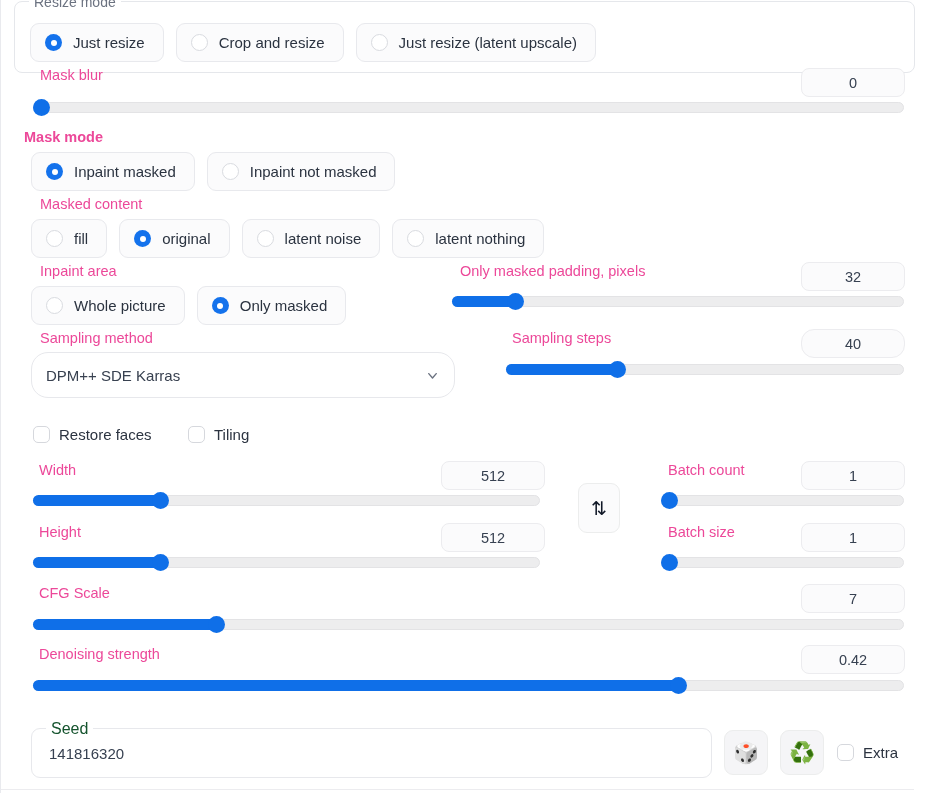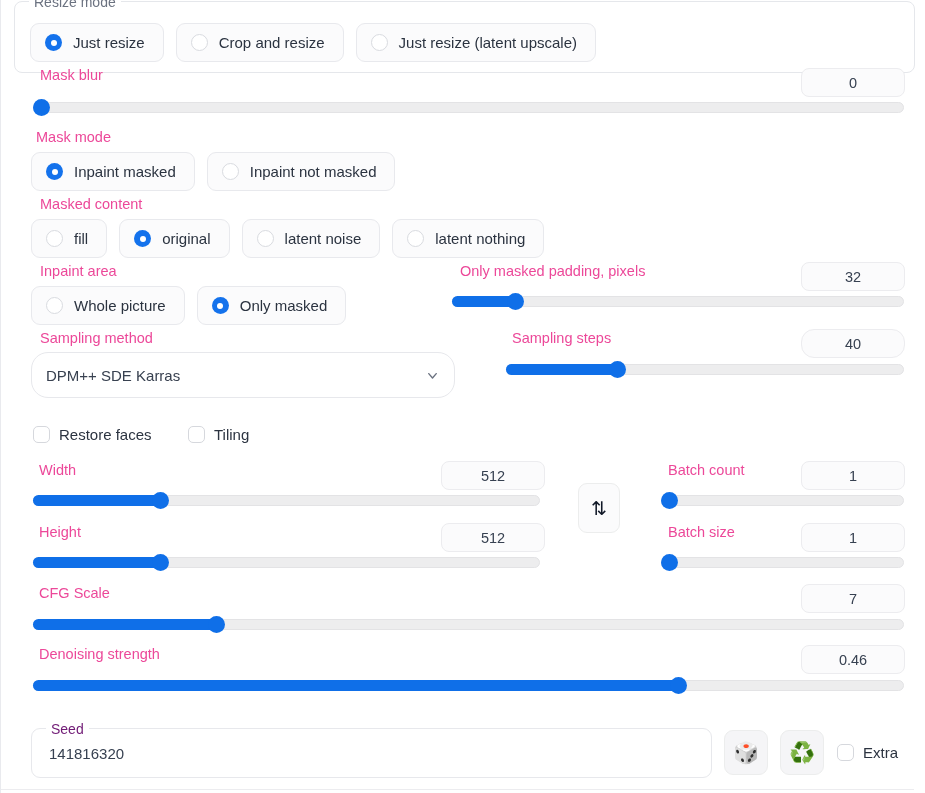--- a/index.html
+++ b/index.html
@@ -225,22 +225,22 @@
     border-radius: 9px;
     background: #ffffff;
     box-sizing: border-box;
   }
   .seedfield .seed-legend {
     position: absolute;
     top: -9px;
     left: 14px;
     background: #ffffff;
     padding: 0 5px;
-    font-size: 14px;
-    color: #701a75;
+    font-size: 16px;
+    color: #14532d;
     line-height: 18px;
   }
   .seedfield .seed-value {
     position: absolute;
     left: 17px;
     top: 50%;
     transform: translateY(-50%);
     font-size: 15px;
     color: #374151;
   }
@@ -298,21 +298,21 @@
   </div>
 
   <span class="lbl" style="left:40px; top:66px;">Mask blur</span>
   <div class="numbox" style="left:801px; top:68px; width:104px;">0</div>
   <div class="slider" style="left:33px; top:102px; width:871px;">
     <div class="track"></div>
     <div class="fill" style="width:0%;"></div>
     <div class="knob" style="left:8px;"></div>
   </div>
 
-  <span class="lbl" style="left:36px; top:128px;">Mask mode</span>
+  <span class="lbl" style="left:24px; top:128px;font-weight:bold;">Mask mode</span>
   <div class="radio-row" style="left:31px; top:152px;">
     <div class="radio-pill">
       <span class="radio-dot on"></span>
       <span>Inpaint masked</span>
     </div>
     <div class="radio-pill">
       <span class="radio-dot"></span>
       <span>Inpaint not masked</span>
     </div>
   </div>
@@ -422,21 +422,21 @@
 
   <span class="lbl" style="left:39px; top:584px;">CFG Scale</span>
   <div class="numbox" style="left:801px; top:584px; width:104px;">7</div>
   <div class="slider" style="left:33px; top:619px; width:871px;">
     <div class="track"></div>
     <div class="fill" style="width:21%;"></div>
     <div class="knob" style="left:21%;"></div>
   </div>
 
   <span class="lbl" style="left:39px; top:645px;">Denoising strength</span>
-  <div class="numbox" style="left:801px; top:645px; width:104px;">0.46</div>
+  <div class="numbox" style="left:801px; top:645px; width:104px;">0.42</div>
   <div class="slider" style="left:33px; top:680px; width:871px;">
     <div class="track"></div>
     <div class="fill" style="width:74%;"></div>
     <div class="knob" style="left:74%;"></div>
   </div>
 
   <div class="seedfield" style="left:31px; top:728px; width:681px; height:50px;">
     <span class="seed-legend">Seed</span>
     <span class="seed-value">141816320</span>
   </div>

